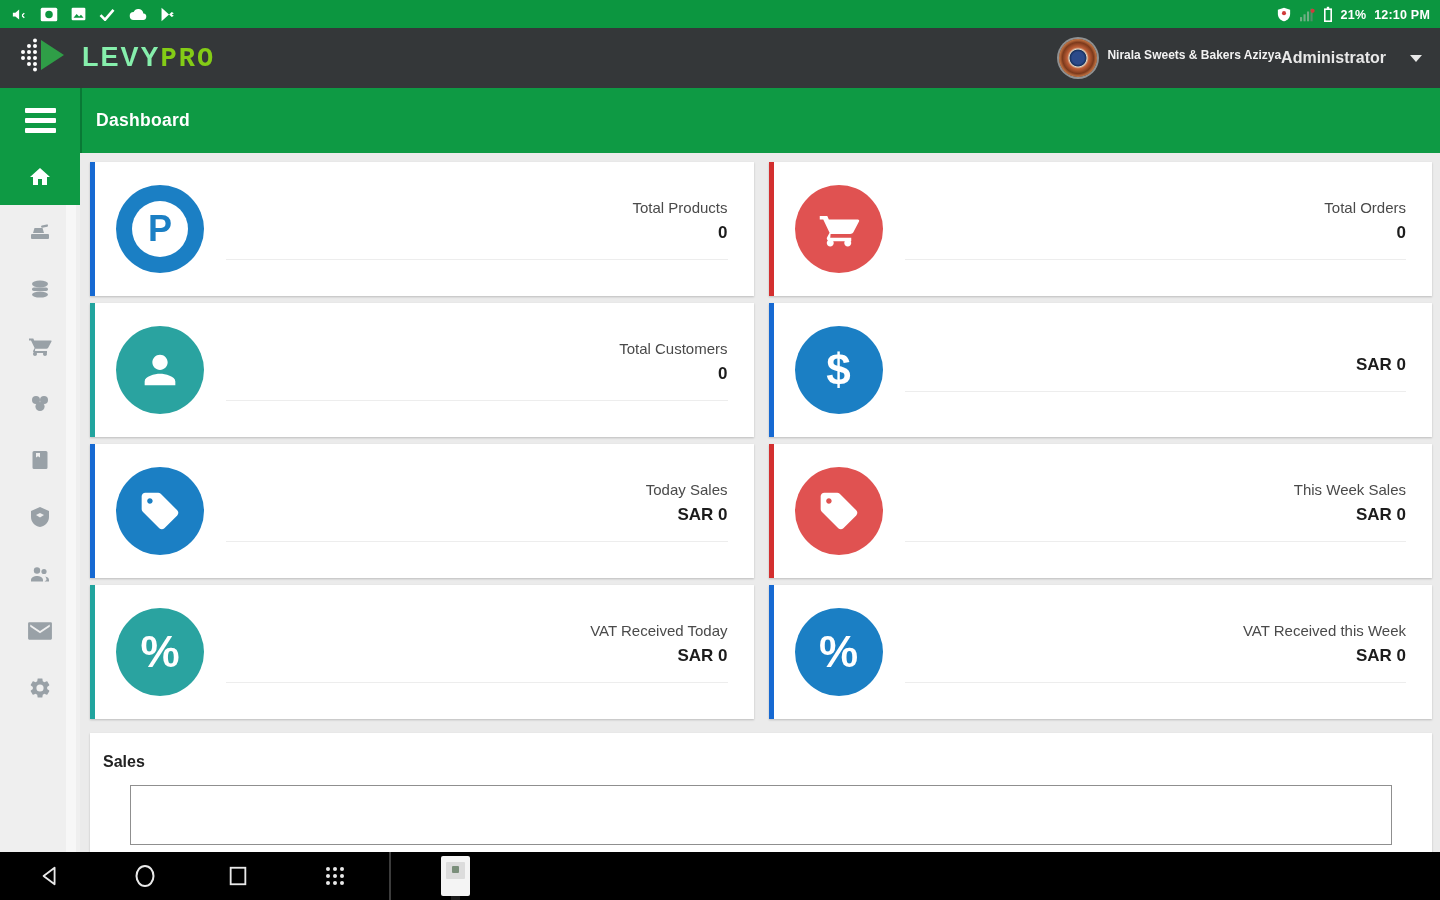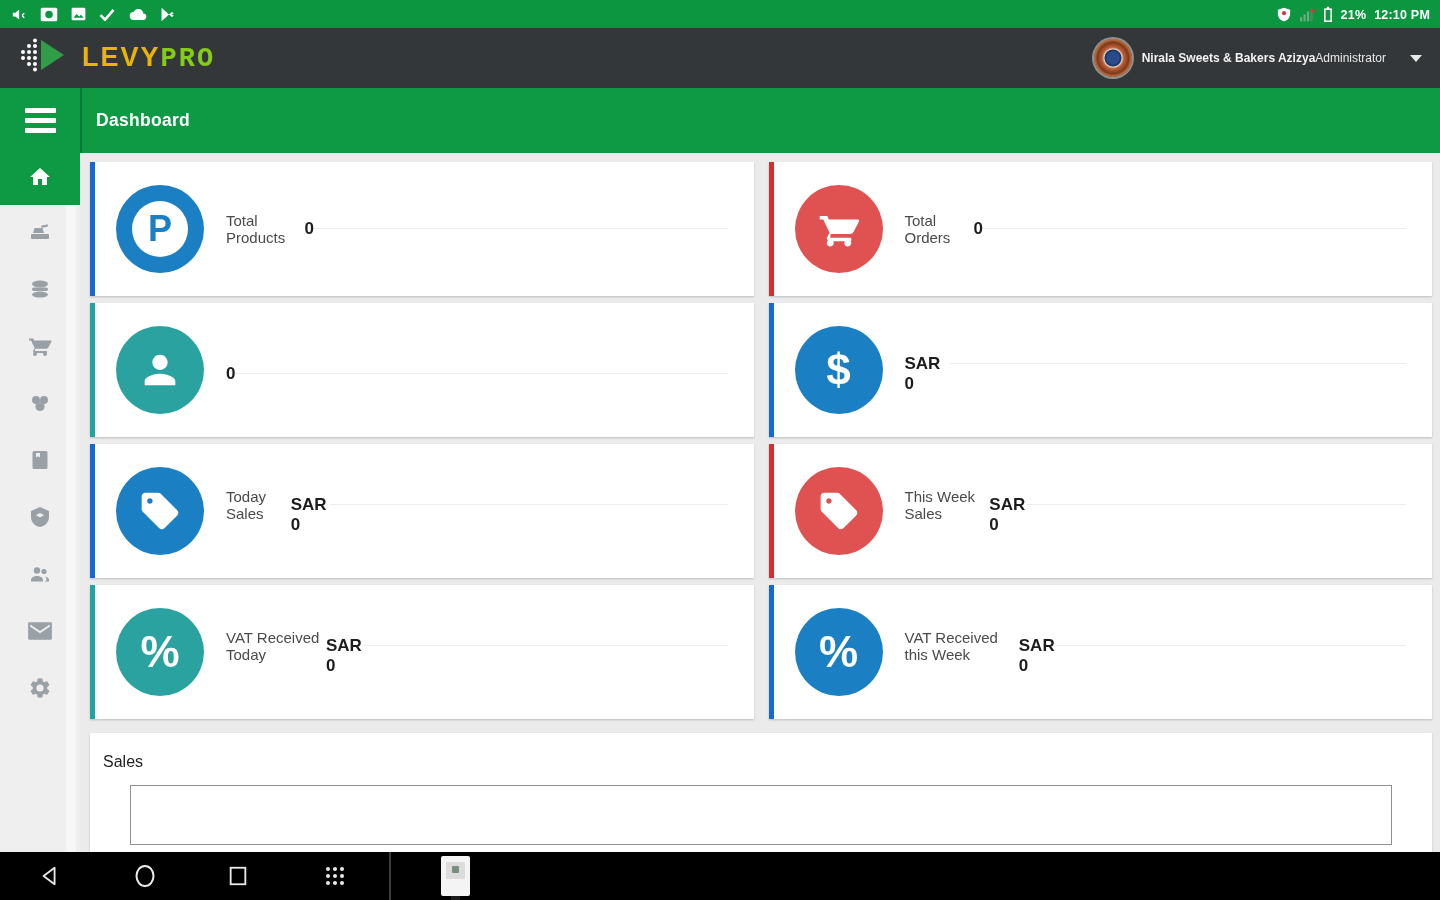--- a/index.html
+++ b/index.html
@@ -13,30 +13,30 @@
   .sb-left { display:flex; align-items:center; gap:13px; }
   .sb-right { margin-left:auto; display:flex; align-items:flex-end; gap:8px; }
   .sb-ico { display:flex; align-items:center; }
   .sb-text { color:#fff; font-size:12.5px; font-weight:700; letter-spacing:.2px; }
 
   
   .app-bar { position:absolute; top:28px; left:0; width:1440px; height:60px;
     background:#343739; display:flex; align-items:center; padding:0 18px; z-index:40; }
   .brand { display:flex; align-items:center; gap:14px; }
   .brand-name { font-size:27px; font-weight:700; letter-spacing:2px; }
-  .brand-name .levy { color:#eab308; }
+  .brand-name .levy { color:#86efac; }
   .brand-name .pro { color:#84cc16;font-family:Liberation Mono, monospace; }
   .account { margin-left:auto; display:flex; align-items:center; gap:10px; cursor:pointer; }
   .avatar { width:38px; height:38px; border-radius:50%;
     background:radial-gradient(circle at 50% 50%, #2b4a8a 0 22%, #17315e 30%,
       #ded6c4 33%, #c06038 40%, #7c3a1c 58%, #d4804a 72%, #5a2a12 92%, #3a1c0c 100%);
     box-shadow:0 0 0 2px rgba(220,220,220,.55); }
   .acct-text { display:flex; flex-direction:row; line-height:1.35; }
   .acct-name { color:#f2f2f2; font-size:12px; font-weight:700; }
-  .acct-role { color:#e8e8e8; font-size:12px; }
+  .acct-role { color:#e8e8e8; font-size:16px;font-weight:bold; }
   .caret-down { width:0; height:0; margin-left:14px; border-left:6px solid transparent;
     border-right:6px solid transparent; border-top:7px solid #e8e8e8; }
 
   
   .title-bar { position:absolute; top:88px; left:0; width:1440px; height:65px;
     background:#0e9a44; display:flex; z-index:30; }
   .burger-zone { width:80px; height:100%; display:flex; align-items:center;
     justify-content:center; cursor:pointer; }
   .burger { display:flex; flex-direction:column; gap:5px; }
   .burger span { display:block; width:31px; height:5px; background:#fff; border-radius:1px; }
@@ -68,29 +68,29 @@
   .card.teal .accent { background:#21a49e; }
   .circle { flex:0 0 88px; width:88px; height:88px; margin-left:26px; border-radius:50%;
     display:flex; align-items:center; justify-content:center; }
   .card.blue .circle { background:#1b7fc4; }
   .card.red  .circle { background:#e05251; }
   .card.teal .circle { background:#2aa3a0; }
   .ring { width:56px; height:56px; border-radius:50%; background:#fff;
     display:flex; align-items:center; justify-content:center;
     color:#1b7fc4; font-size:36px; font-weight:700; }
   .glyph { color:#fff; font-size:44px; font-weight:700; line-height:1; }
-  .card-text { flex:1; display:flex; flex-direction:row; margin-left:22px;
-    padding-right:26px; }
+  .card-text { flex:1; display:flex; flex-direction:column; margin-left:22px;
+    padding-right:26px;align-items:flex-end; }
   .card-label { font-size:15px; color:#4a4a4a; }
   .card-value { font-size:17px; font-weight:700; color:#1c1c1c; margin-top:7px; }
   .card-divider { height:1px; background:#ededed; margin-top:16px; width:100%; }
 
   .sales-panel { margin:14px 8px 0 10px; height:120px; background:#fff;
     box-shadow:0 1px 2px rgba(0,0,0,.2); overflow:hidden; }
-  .sales-title { font-size:16px; font-weight:400; color:#222; margin:20px 0 0 13px; }
+  .sales-title { font-size:16px; font-weight:700; color:#222; margin:20px 0 0 13px; }
   .chart-box { margin:14px 40px 0 40px; height:60px; background:#fff;
     border:1px solid #8f8f8f; }
 
   
   .nav-bar { position:absolute; bottom:0; left:0; width:1440px; height:48px;
     background:#000; z-index:60; }
   .nav-btn { position:absolute; top:0; height:48px; display:flex; align-items:center;
     justify-content:center; cursor:pointer; width:48px; }
   .nav-back { left:26px; } .nav-home { left:121px; } .nav-recents { left:214px; }
   .nav-apps { left:311px; }
@@ -329,20 +329,21 @@
       </div>
 
       <div class="card teal">
         <div class="accent"></div>
         <div class="circle">
           <svg width="46" height="46" viewBox="0 0 24 24" fill="#fff">
               <path d="M12 12c2.2 0 4-1.8 4-4s-1.8-4-4-4-4 1.8-4 4 1.8 4 4 4zm0 2c-2.7 0-8 1.3-8 4v2h16v-2c0-2.7-5.3-4-8-4z"></path>
             </svg>
         </div>
         <div class="card-text">
+          <span class="card-label">Total Customers</span>
           <span class="card-value">0</span>
           <span class="card-divider"></span>
         </div>
       </div>
 
       <div class="card blue">
         <div class="accent"></div>
         <div class="circle">
           <span class="glyph">$</span>
         </div>

